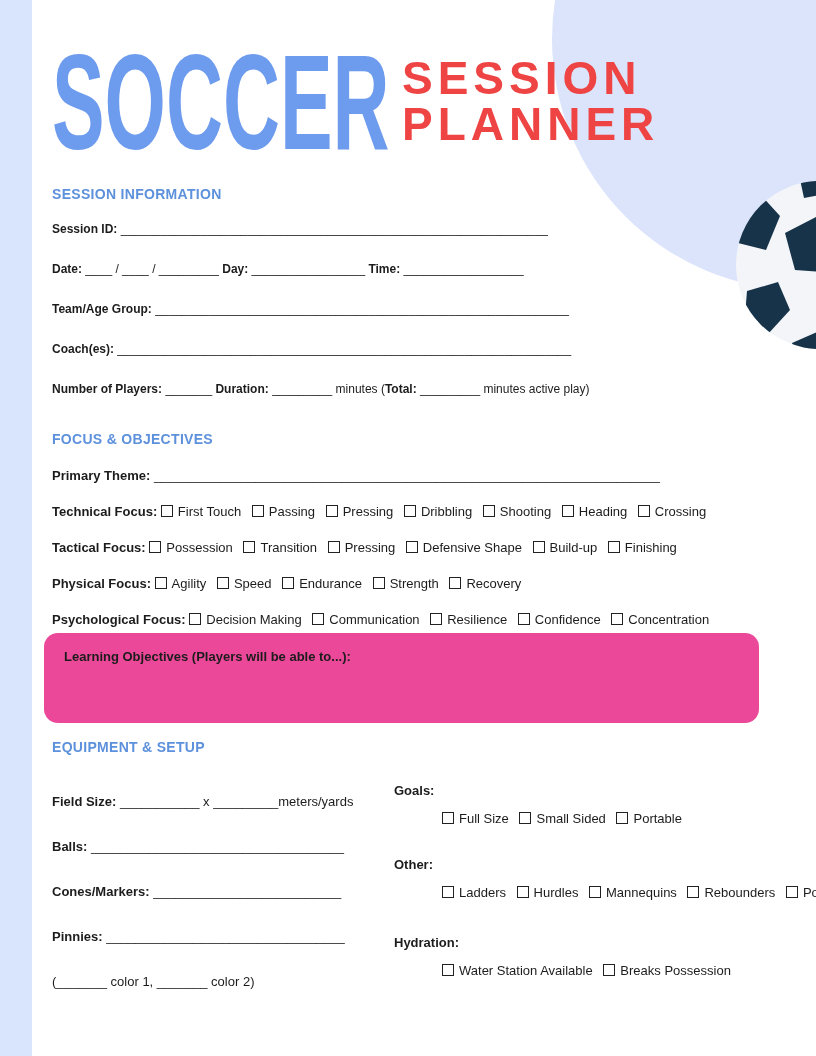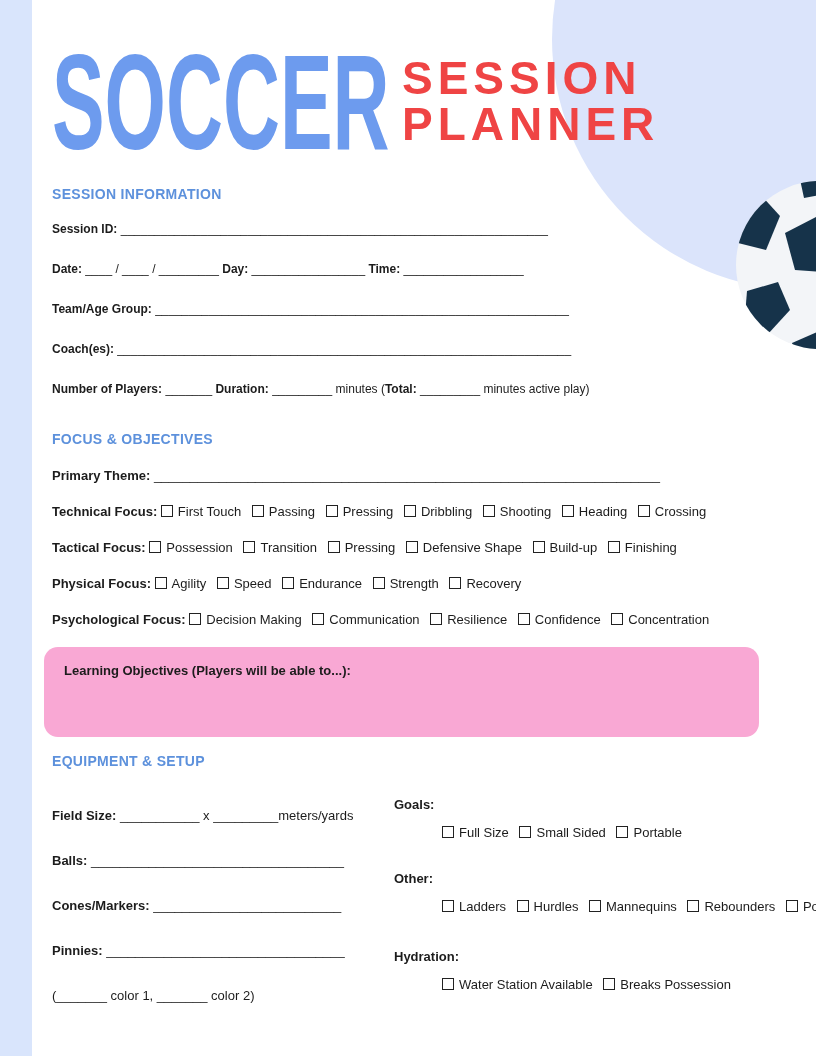--- a/index.html
+++ b/index.html
@@ -31,22 +31,22 @@
   .frow{font-size:12px;line-height:19px;white-space:nowrap;margin-top:21px;}
   .frow.first{margin-top:16px;}
   .b{font-weight:bold;}
   .bl{font-weight:normal;color:#1c1c1c;}
   
   .focus-row{font-size:13px;line-height:19px;white-space:nowrap;margin-top:17px;}
   .focus-row.first{}
   .cb{display:inline-block;width:10px;height:10px;border:1.4px solid #222;margin-right:5px;vertical-align:-1px;background:#fff;}
   .opt{margin-right:7px;}
   
-  .obj-box{margin-top:18px;margin-left:-8px;width:715px;height:90px;border-radius:14px;
-    background:#f9a8d4;box-sizing:border-box;padding:16px 20px;}
+  .obj-box{margin-top:4px;margin-left:-8px;width:715px;height:90px;border-radius:14px;
+    background:#ec4899;box-sizing:border-box;padding:16px 20px;}
   .obj-label{font-size:13px;font-weight:bold;}
   
   .eq-cols{display:flex;margin-top:24px;}
   .eq-left{width:338px;flex:none;}
   .eq-right{flex:1;padding-left:4px;}
   .eq-row{font-size:13px;line-height:19px;white-space:nowrap;}
   .eq-left .eq-row{margin-top:26px;}
   .eq-left .eq-row.first{margin-top:11px;}
   .grp-label{font-size:13px;font-weight:bold;line-height:19px;}
   .grp-opts{font-size:13px;line-height:19px;white-space:nowrap;margin-top:9px;padding-left:48px;}

